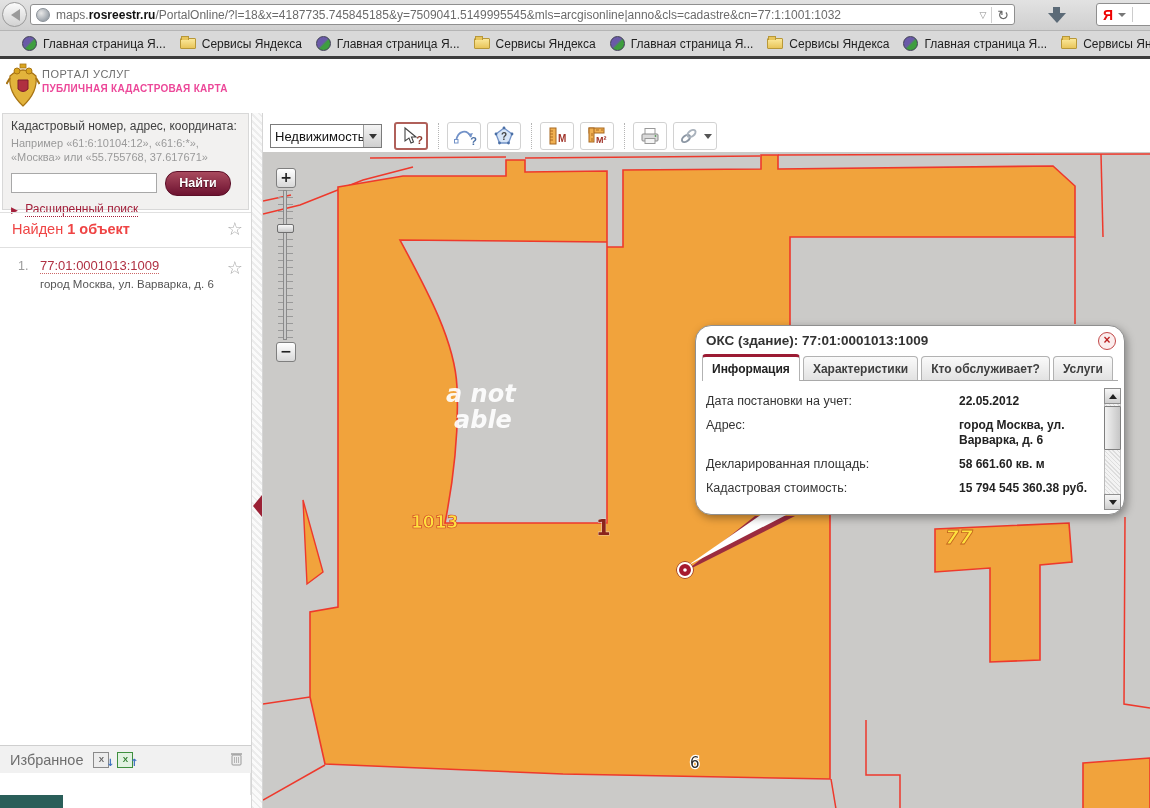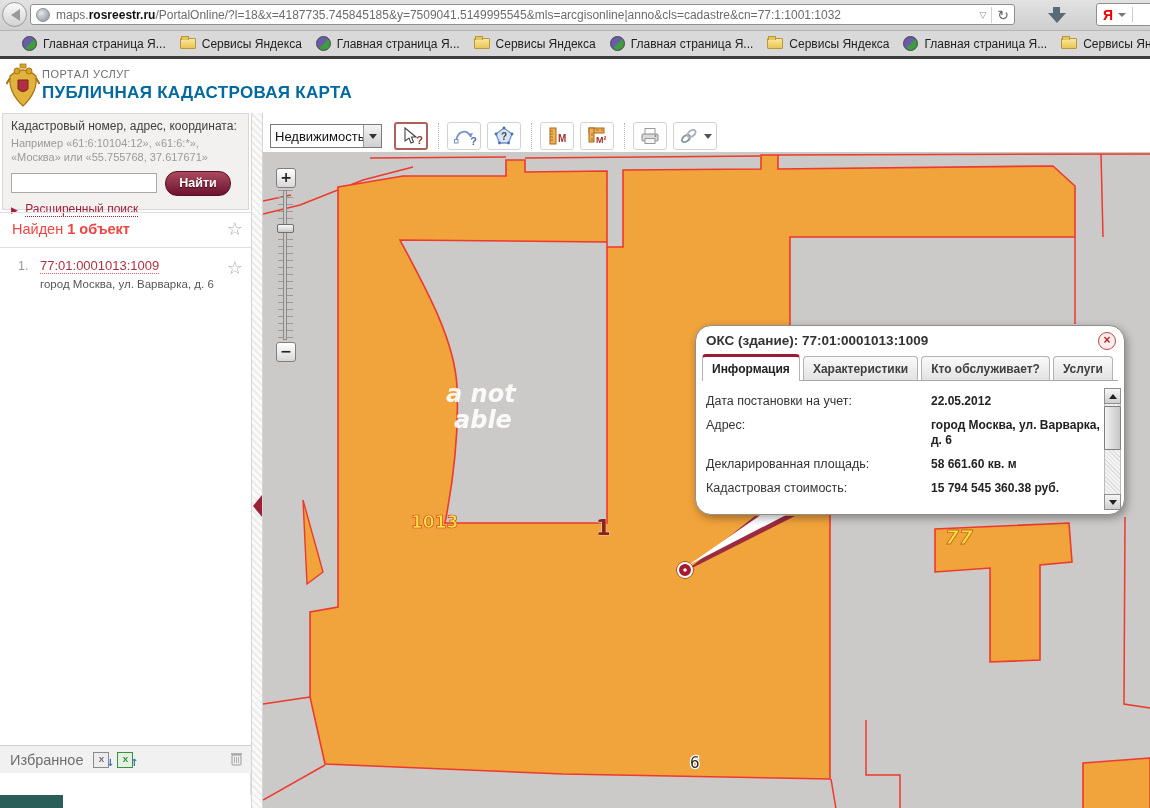--- a/index.html
+++ b/index.html
@@ -44,21 +44,21 @@
   .bm-folder::before{content:"";position:absolute;left:0;top:-3px;width:6px;height:3px;
     background:#e8c55a;border:1px solid #b89838;border-bottom:none;}
   .bm-label{font-size:12px;color:#222;}
   .chrome-sep{position:absolute;left:0;top:56px;width:1150px;height:3px;background:#3c3c3c;}
 
   
   .site-header{position:absolute;left:0;top:59px;width:1150px;height:54px;background:#fff;}
   .logo{position:absolute;left:6px;top:3px;}
   .hdr-text{position:absolute;left:42px;top:9px;}
   .hdr-portal{font-size:11px;color:#6e6e6e;letter-spacing:.5px;}
-  .hdr-title{font-size:17px;font-weight:bold;color:#0369a1;margin-top:3px;letter-spacing:.3px;}
+  .hdr-title{font-size:10px;font-weight:bold;color:#ec4899;margin-top:3px;letter-spacing:.3px;}
 
   
   .sidebar{position:absolute;left:0;top:113px;width:251px;height:695px;background:#fff;}
   .search-panel{position:absolute;left:2px;top:0;width:247px;height:97px;background:#f2f1f0;
     border:1px solid #d8d8d8;box-sizing:border-box;padding:5px 8px;}
   .sp-title{font-size:12px;color:#404040;}
   .sp-hint{font-size:11px;color:#9a9a9a;margin-top:3px;line-height:1.3;}
   .sp-row{margin-top:6px;display:flex;align-items:center;}
   .sp-input{width:146px;height:20px;border:1px solid #a8a8a8;background:#fff;box-sizing:border-box;margin-right:8px;}
   .sp-btn{width:64px;height:23px;border:1px solid #5c0f28;border-radius:12px;color:#fff;
@@ -137,21 +137,21 @@
     border:1px solid #8f8f8f;border-radius:16px;box-shadow:2px 3px 8px rgba(0,0,0,.35);box-sizing:border-box;}
   .ptitle{font-size:13.5px;font-weight:bold;color:#333;padding:7px 30px 4px 10px;white-space:nowrap;}
   .pclose{position:absolute;right:8px;top:6px;width:16px;height:16px;border:1px solid #c24848;
     border-radius:50%;background:#fbeded;color:#b22;font-weight:bold;font-size:12px;line-height:14px;
     text-align:center;}
   .ptabs{display:flex;gap:3px;margin:2px 6px 0 6px;border-bottom:1px solid #a9a9a9;align-items:flex-end;}
   .tab{padding:5px 9px 4px;background:linear-gradient(#fafafa,#e2e2e2);border:1px solid #b2b2b2;
     border-bottom:none;border-radius:4px 4px 0 0;font-size:12px;font-weight:bold;color:#3f3f3f;white-space:nowrap;}
   .tab.active{background:#fff;border-top:3px solid #9b1b33;color:#222;margin-bottom:-1px;padding-bottom:5px;}
   .pbody{position:absolute;left:0;top:60px;right:24px;bottom:0;padding:8px 0 0 10px;overflow:hidden;}
-  .prow{display:flex;margin-bottom:9px;}
+  .prow{display:flex;margin-bottom:9px;gap:28px;}
   .plabel{flex:0 0 225px;font-size:12.5px;color:#333;}
   .pval{flex:1;font-size:12px;font-weight:bold;color:#222;line-height:1.25;}
   .sb{position:absolute;right:3px;top:62px;bottom:4px;width:17px;display:flex;flex-direction:column;}
   .sb-btn{height:16px;border:1px solid #8f8f8f;background:linear-gradient(#f6f6f6,#cfcfcf);
     display:flex;align-items:center;justify-content:center;box-sizing:border-box;}
   .sb-up{width:0;height:0;border-left:4px solid transparent;border-right:4px solid transparent;
     border-bottom:5px solid #222;}
   .sb-dn{width:0;height:0;border-left:4px solid transparent;border-right:4px solid transparent;
     border-top:5px solid #222;}
   .sb-track{flex:1;position:relative;background:repeating-linear-gradient(45deg,#ddd 0 1px,#f3f3f3 1px 3px);

